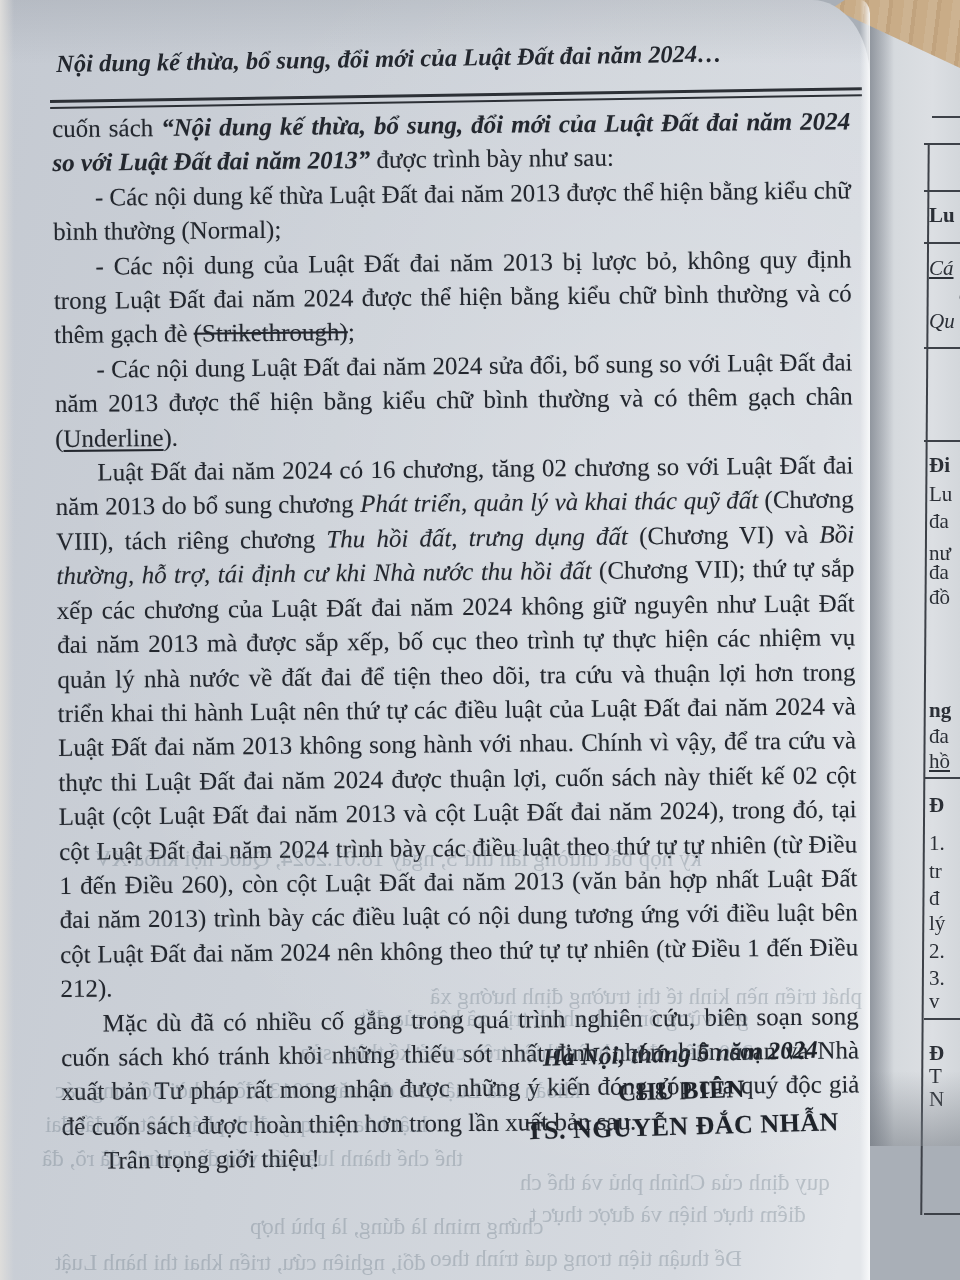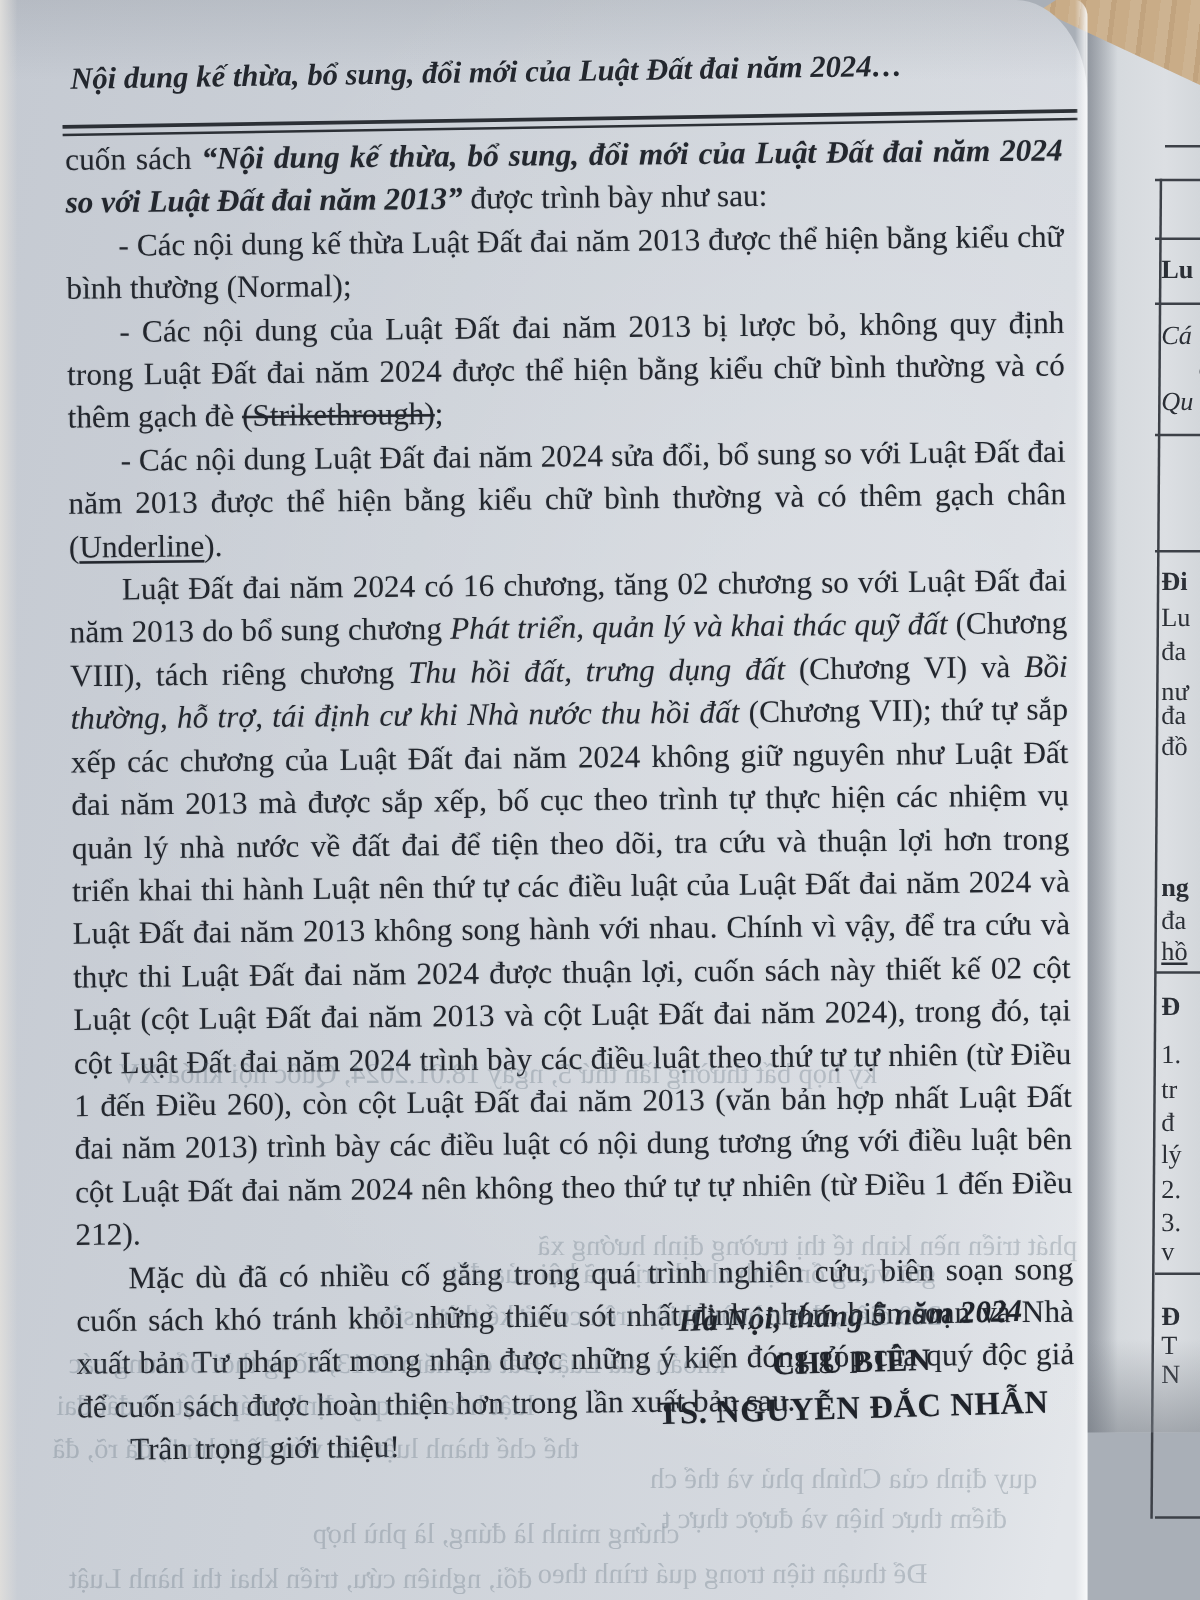--- a/index.html
+++ b/index.html
@@ -80,21 +80,21 @@
   <div class="np-hline" style="top: 116px; left: 64px; width: 28px;"></div>
       <div class="np-hline" style="top: 143px;"></div>
       <div class="np-hline" style="top: 190px;"></div>
       <div class="np-hline" style="top: 242px;"></div>
       <div class="np-hline" style="top: 347px;"></div>
       <div class="np-hline" style="top: 440px;"></div>
       <div class="np-hline" style="top: 777px;"></div>
       <div class="np-hline" style="top: 1018px;"></div>
       <div class="np-hline" style="top: 1213px;"></div>
       <div class="np-frag s-b" style="top: 205px;">Lu</div>
-      <div class="np-frag s-i" style="top: 258px;">Cá</div>
+      <div class="np-frag s-i" style="top: 258px; text-decoration: underline;">Cá</div>
       <div class="np-frag s-i" style="top: 284px; margin-left: 30px;">ch</div>
       <div class="np-frag s-i" style="top: 311px;">Qu</div>
       <div class="np-frag s-b" style="top: 455px;">Đi</div>
       <div class="np-frag" style="top: 484px;">Lu</div>
       <div class="np-frag" style="top: 511px;">đa</div>
       <div class="np-frag" style="top: 543px;">nư</div>
       <div class="np-frag" style="top: 562px;">đa</div>
       <div class="np-frag" style="top: 587px;">đồ</div>
       <div class="np-frag" style="top: 700px; font-weight: bold;">ng</div>
       <div class="np-frag" style="top: 726px;">đa</div>

